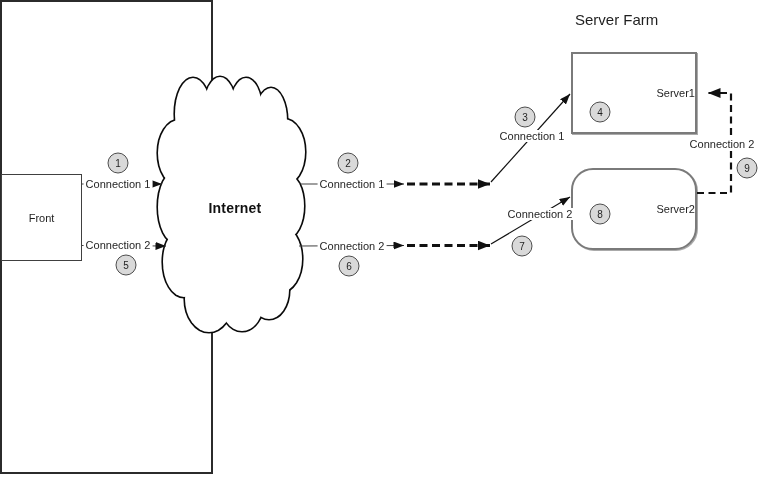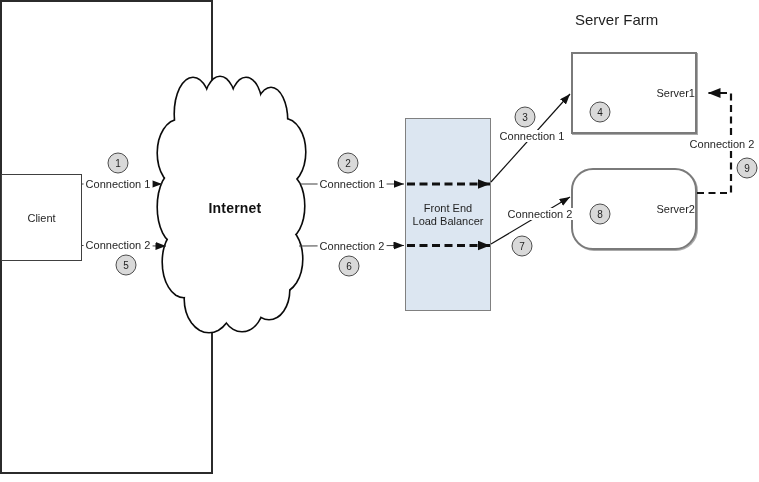--- a/index.html
+++ b/index.html
@@ -62,27 +62,23 @@
   <div id="farm-title" class="abs">Server Farm</div>
 
   <div id="server1" class="server-box">
     <span>Server1</span>
   </div>
   <div id="server2" class="server-box">
     <span>Server2</span>
   </div>
 
   <div id="client-box" class="node-box">
-    <span>Client</span>
+    <span>Front</span>
   </div>
 
-  <div id="lb-box" class="node-box">
-    <div>Front End</div>
-    <div>Load Balancer</div>
-  </div>
 
   <svg id="wires" viewBox="0 0 759 482">
     <defs>
       <marker id="mThin" markerUnits="userSpaceOnUse" markerWidth="11" markerHeight="8" refX="10.5" refY="4" orient="auto">
         <path d="M0,0 L10.5,4 L0,8 Z" fill="#111"></path>
       </marker>
       <marker id="mThick" markerUnits="userSpaceOnUse" markerWidth="13" markerHeight="10" refX="12.5" refY="5" orient="auto">
         <path d="M0,0 L12.5,5 L0,10 Z" fill="#111"></path>
       </marker>
     </defs>

